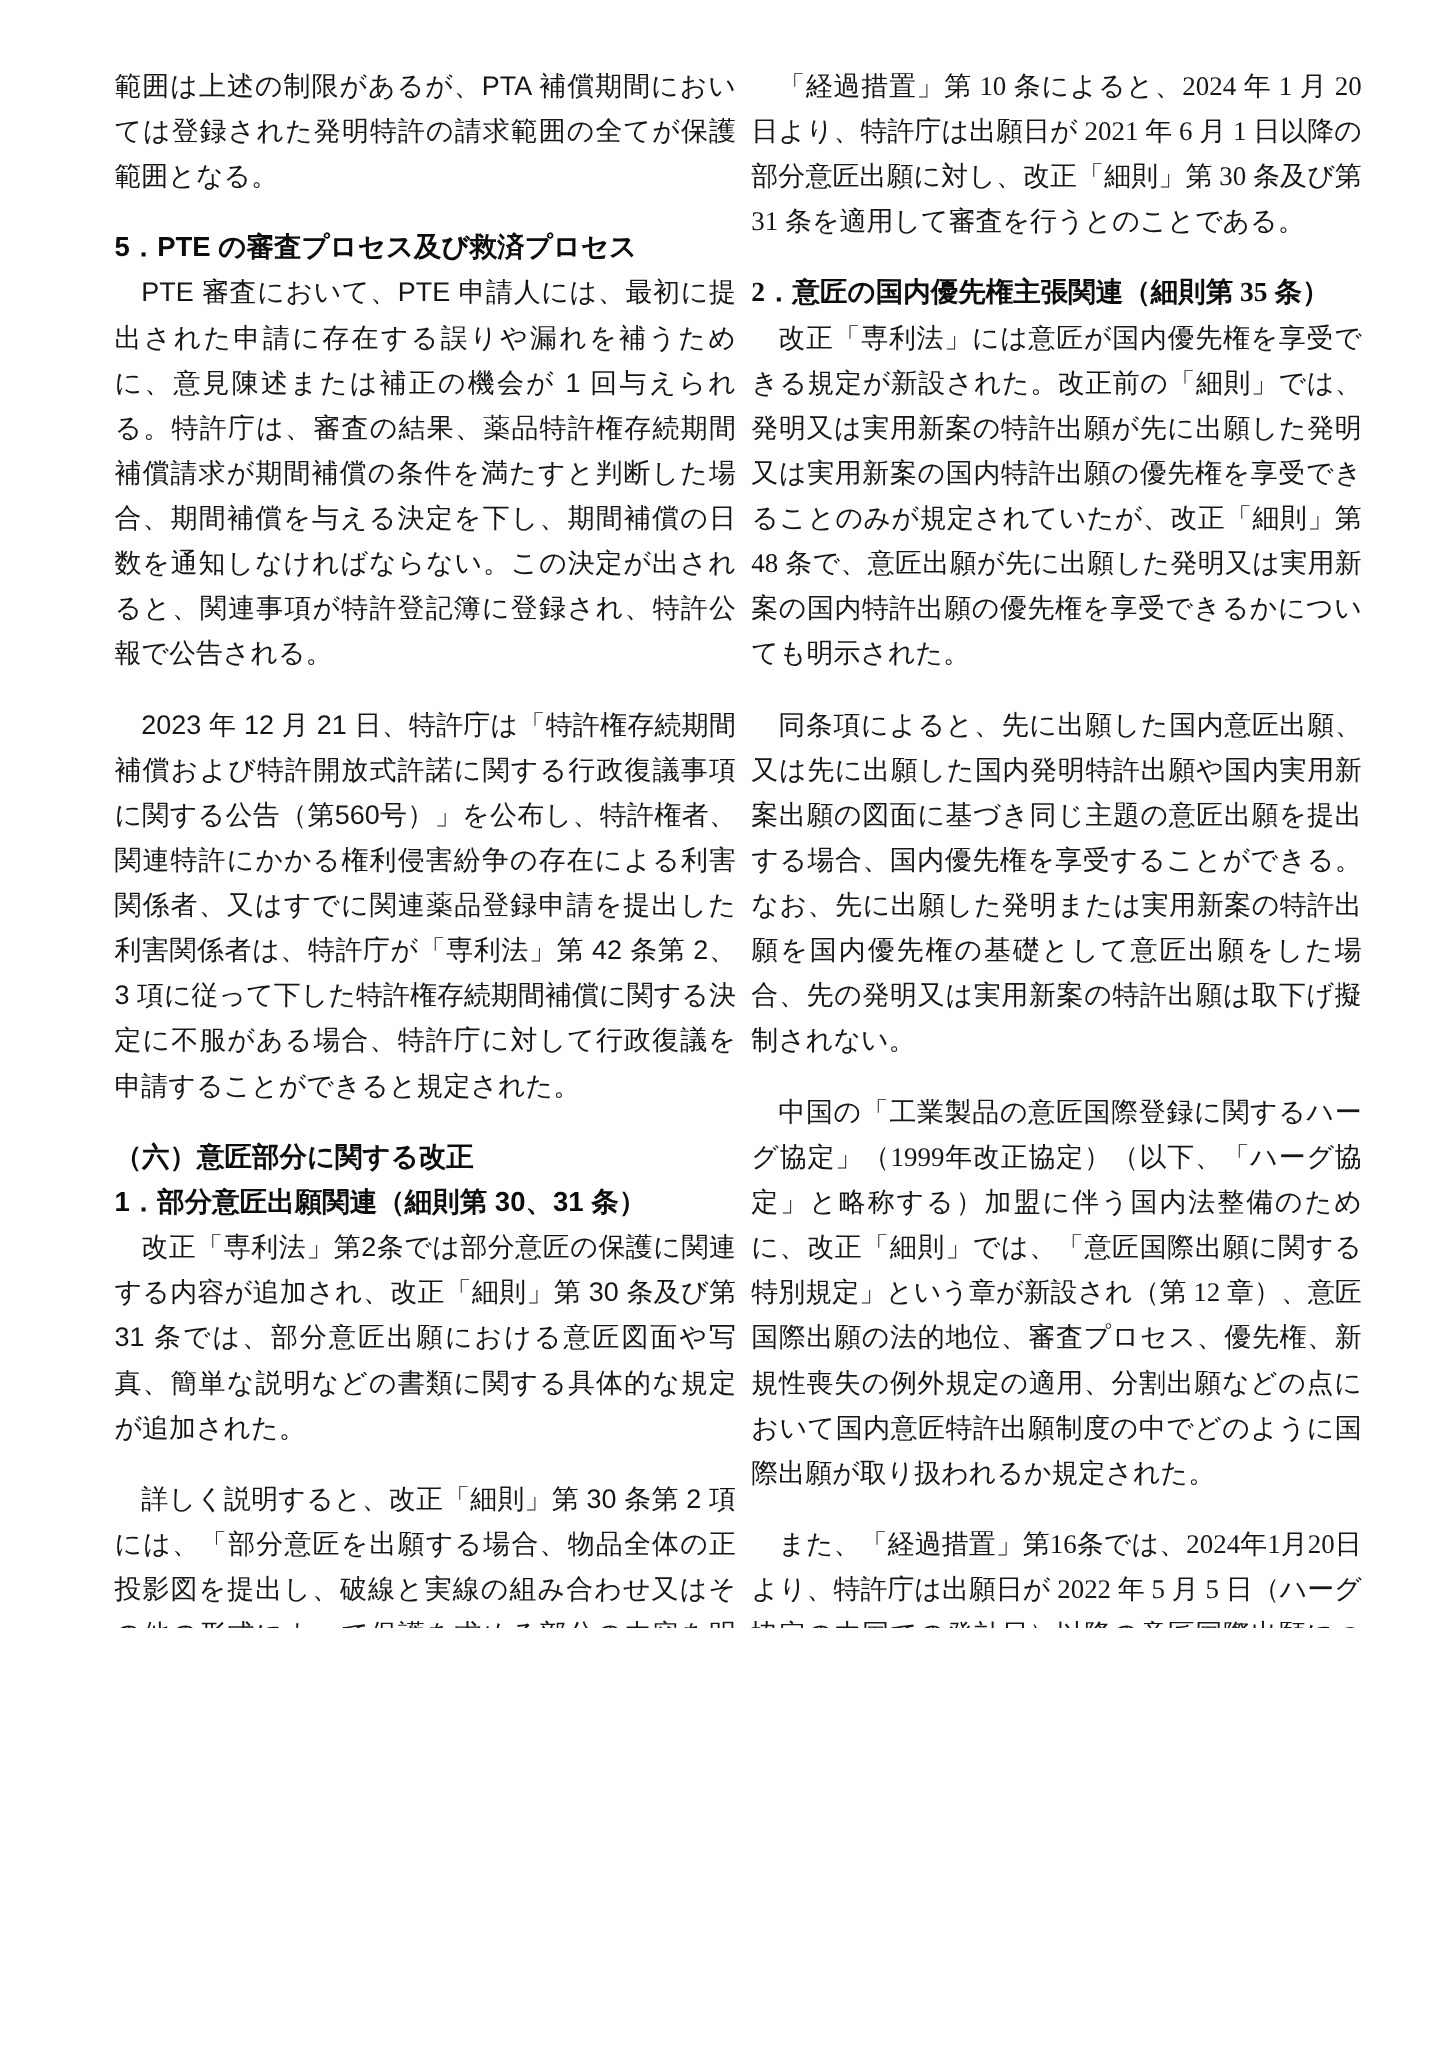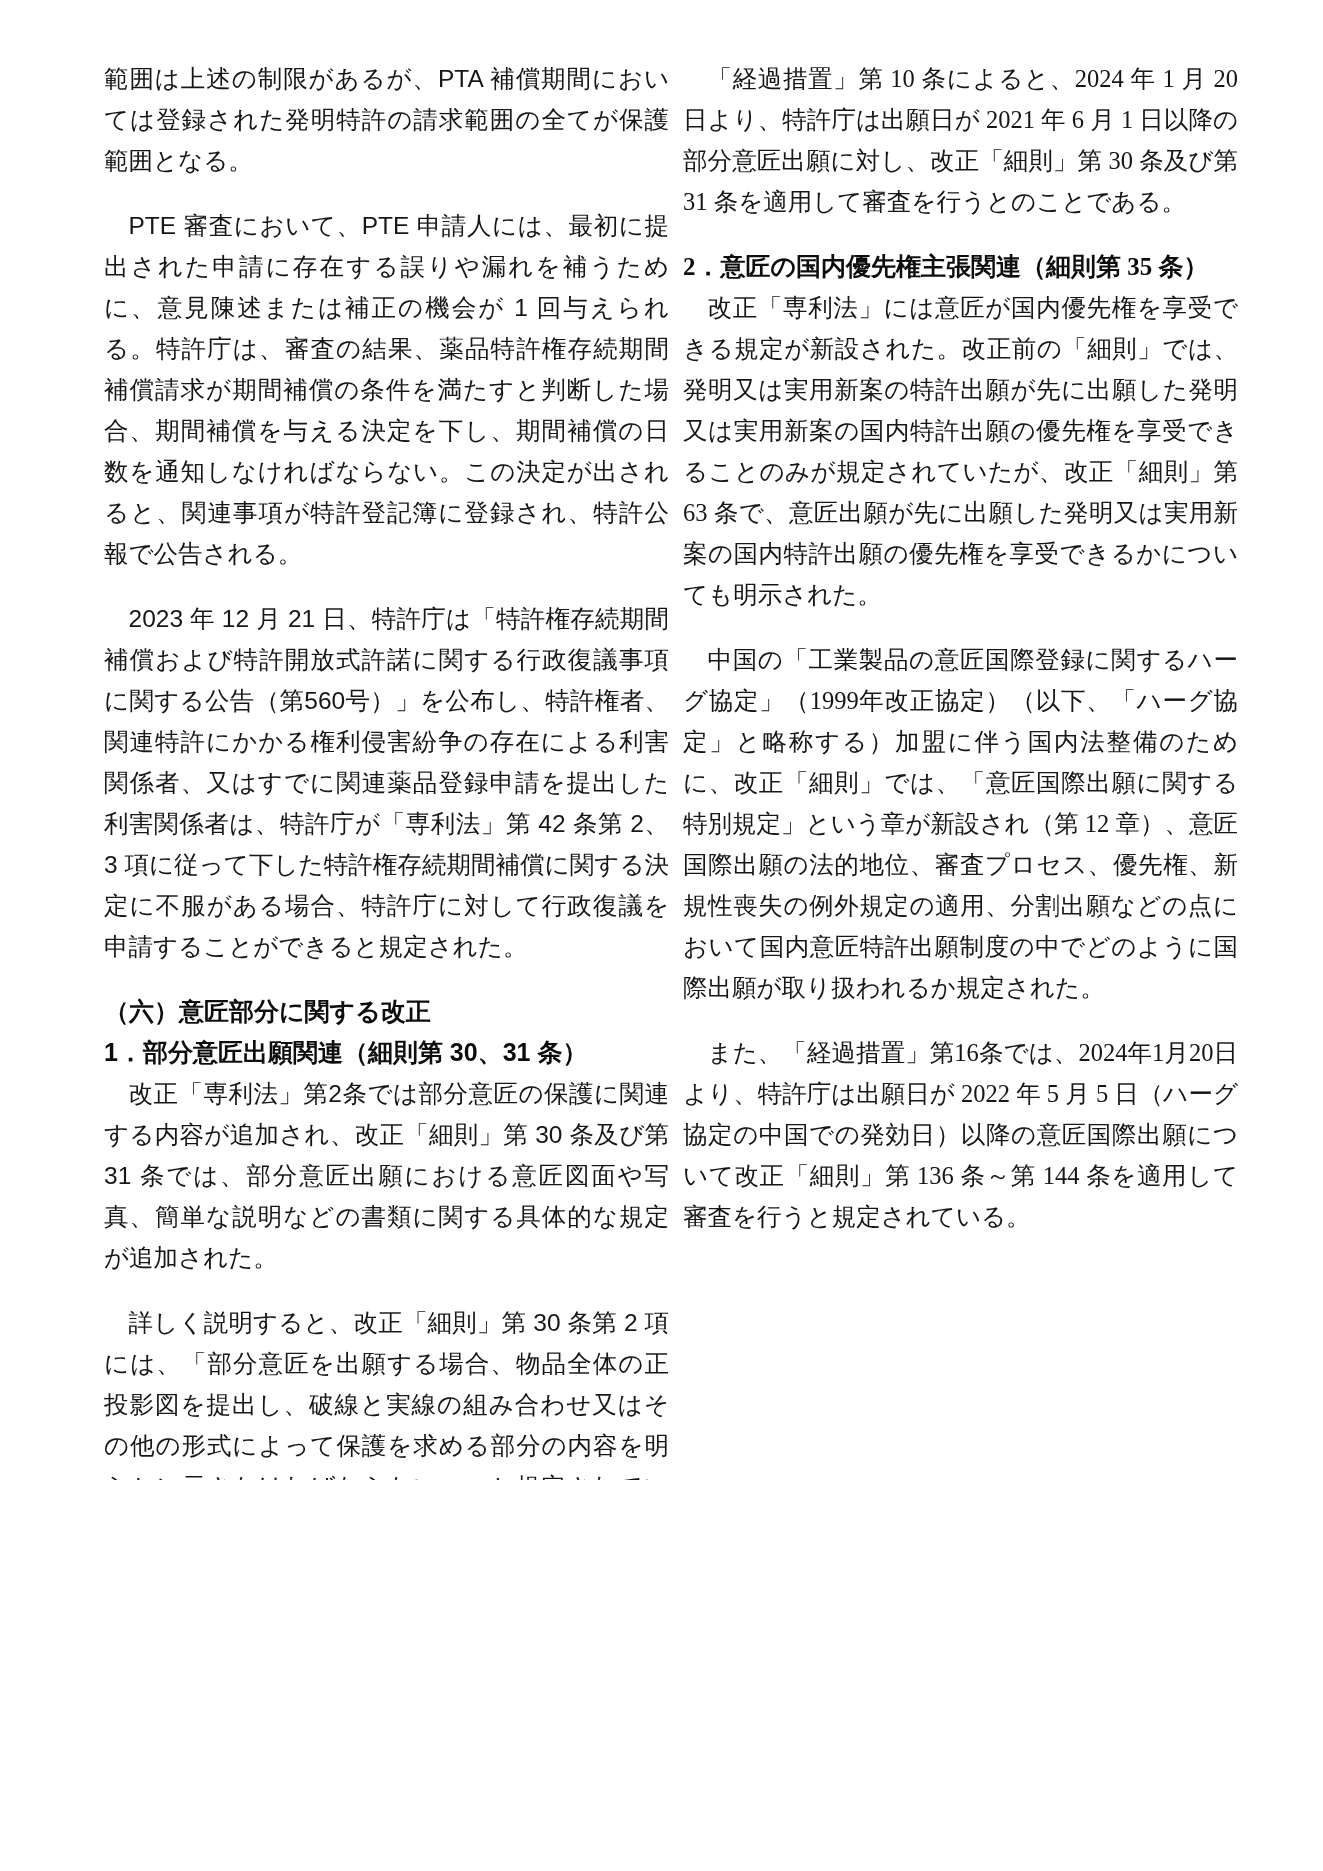--- a/index.html
+++ b/index.html
@@ -67,41 +67,43 @@
   }
 </style>
 </head>
 <body>
 
 <div class="page">
 
   <div class="col col-left">
     <p class="body no-indent">範囲は上述の制限があるが、PTA 補償期間においては登録された発明特許の請求範囲の全てが保護範囲となる。</p>
 
+    <h2 class="heading">5．PTE の審査プロセス及び救済プロセス</h2>
 
     <p class="body">PTE 審査において、PTE 申請人には、最初に提出された申請に存在する誤りや漏れを補うために、意見陳述または補正の機会が 1 回与えられる。特許庁は、審査の結果、薬品特許権存続期間補償請求が期間補償の条件を満たすと判断した場合、期間補償を与える決定を下し、期間補償の日数を通知しなければならない。この決定が出されると、関連事項が特許登記簿に登録され、特許公報で公告される。</p>
 
     <p class="body">2023 年 12 月 21 日、特許庁は「特許権存続期間補償および特許開放式許諾に関する行政復議事項に関する公告（第560号）」を公布し、特許権者、関連特許にかかる権利侵害紛争の存在による利害関係者、又はすでに関連薬品登録申請を提出した利害関係者は、特許庁が「専利法」第 42 条第 2、3 項に従って下した特許権存続期間補償に関する決定に不服がある場合、特許庁に対して行政復議を申請することができると規定された。</p>
 
     <h2 class="heading">（六）意匠部分に関する改正</h2>
 
     <h2 class="heading">1．部分意匠出願関連（細則第 30、31 条）</h2>
 
     <p class="body">改正「専利法」第2条では部分意匠の保護に関連する内容が追加され、改正「細則」第 30 条及び第 31 条では、部分意匠出願における意匠図面や写真、簡単な説明などの書類に関する具体的な規定が追加された。</p>
 
     <p class="body">詳しく説明すると、改正「細則」第 30 条第 2 項には、「部分意匠を出願する場合、物品全体の正投影図を提出し、破線と実線の組み合わせ又はその他の形式によって保護を求める部分の内容を明らかに示さなければならない。」と規定されている。また、第 31 条第 3 項には、「部分意匠を出願する場合は、簡単な説明において、保護を求める部分を明記しなければならない。但し、物品全体の正投影図において破線と実線を組み合わせた形式によって示された場合を除く。」と規定されている。</p>
   </div>
 
   <div class="col col-right">
     <p class="body">「経過措置」第 10 条によると、2024 年 1 月 20 日より、特許庁は出願日が 2021 年 6 月 1 日以降の部分意匠出願に対し、改正「細則」第 30 条及び第 31 条を適用して審査を行うとのことである。</p>
 
     <h2 class="heading">2．意匠の国内優先権主張関連（細則第 35 条）</h2>
 
-    <p class="body">改正「専利法」には意匠が国内優先権を享受できる規定が新設された。改正前の「細則」では、発明又は実用新案の特許出願が先に出願した発明又は実用新案の国内特許出願の優先権を享受できることのみが規定されていたが、改正「細則」第 63 条で、意匠出願が先に出願した発明又は実用新案の国内特許出願の優先権を享受できるかについても明示された。</p>
+    <p class="body">改正「専利法」には意匠が国内優先権を享受できる規定が新設された。改正前の「細則」では、発明又は実用新案の特許出願が先に出願した発明又は実用新案の国内特許出願の優先権を享受できることのみが規定されていたが、改正「細則」第 48 条で、意匠出願が先に出願した発明又は実用新案の国内特許出願の優先権を享受できるかについても明示された。</p>
 
+    <p class="body">同条項によると、先に出願した国内意匠出願、又は先に出願した国内発明特許出願や国内実用新案出願の図面に基づき同じ主題の意匠出願を提出する場合、国内優先権を享受することができる。なお、先に出願した発明または実用新案の特許出願を国内優先権の基礎として意匠出願をした場合、先の発明又は実用新案の特許出願は取下げ擬制されない。</p>
 
 
     <p class="body">中国の「工業製品の意匠国際登録に関するハーグ協定」（1999年改正協定）（以下、「ハーグ協定」と略称する）加盟に伴う国内法整備のために、改正「細則」では、「意匠国際出願に関する特別規定」という章が新設され（第 12 章）、意匠国際出願の法的地位、審査プロセス、優先権、新規性喪失の例外規定の適用、分割出願などの点において国内意匠特許出願制度の中でどのように国際出願が取り扱われるか規定された。</p>
 
     <p class="body">また、「経過措置」第16条では、2024年1月20日より、特許庁は出願日が 2022 年 5 月 5 日（ハーグ協定の中国での発効日）以降の意匠国際出願について改正「細則」第 136 条～第 144 条を適用して審査を行うと規定されている。</p>
   </div>
 
   <div class="footer">
     <span>Shangcheng &amp; Partners</span><span class="footer-issue">January 2024, Vol.23</span>
   </div>

